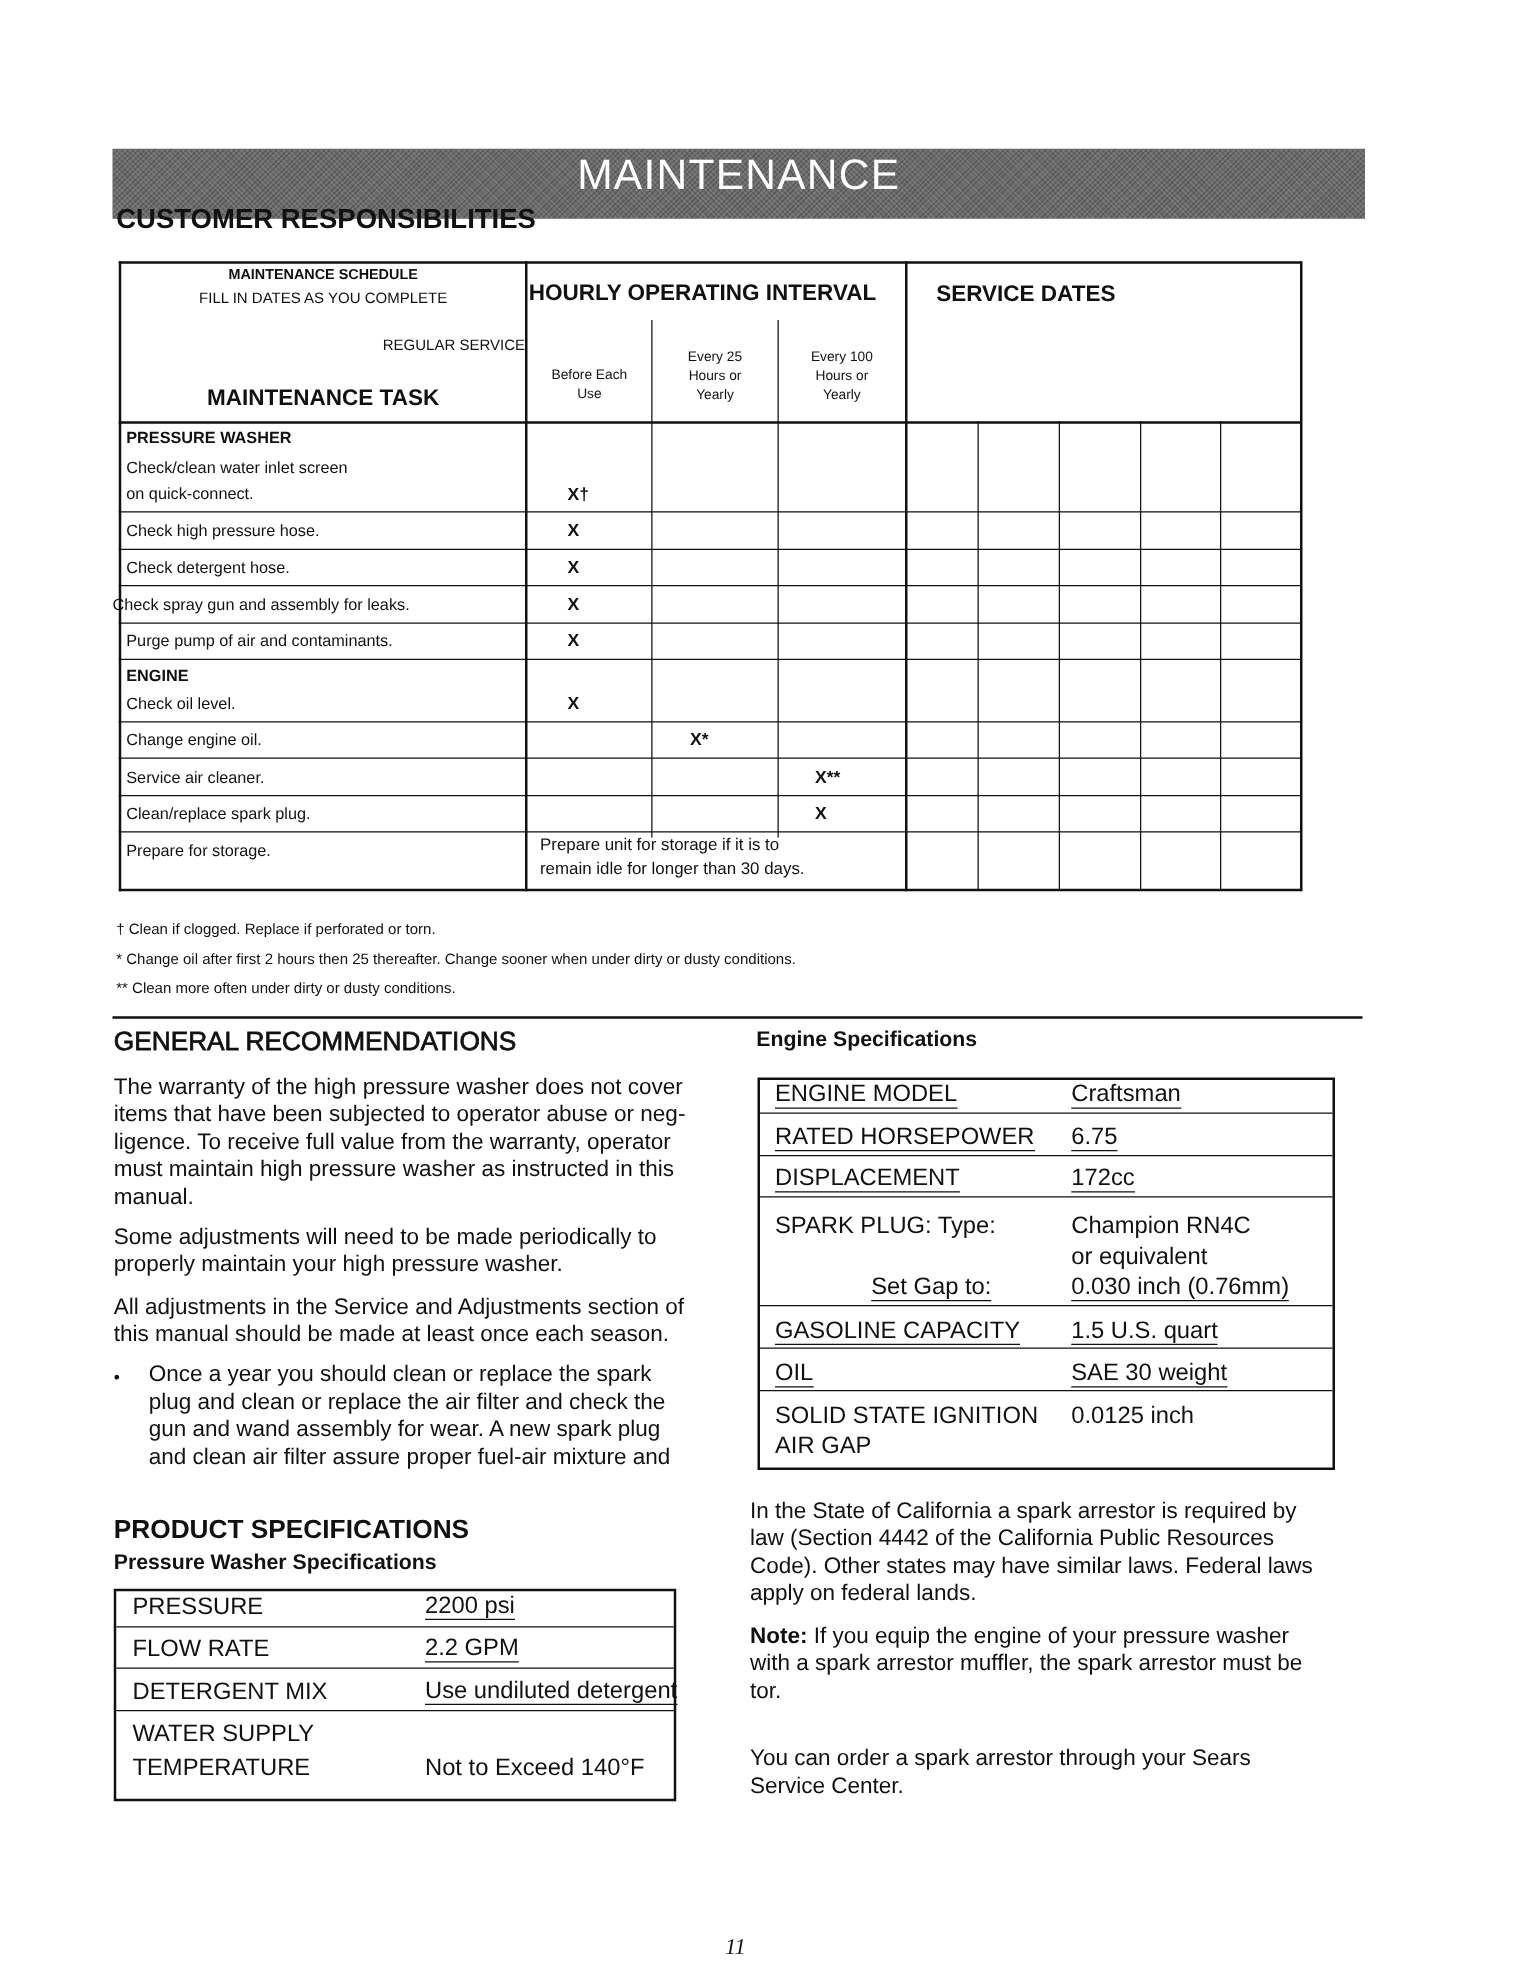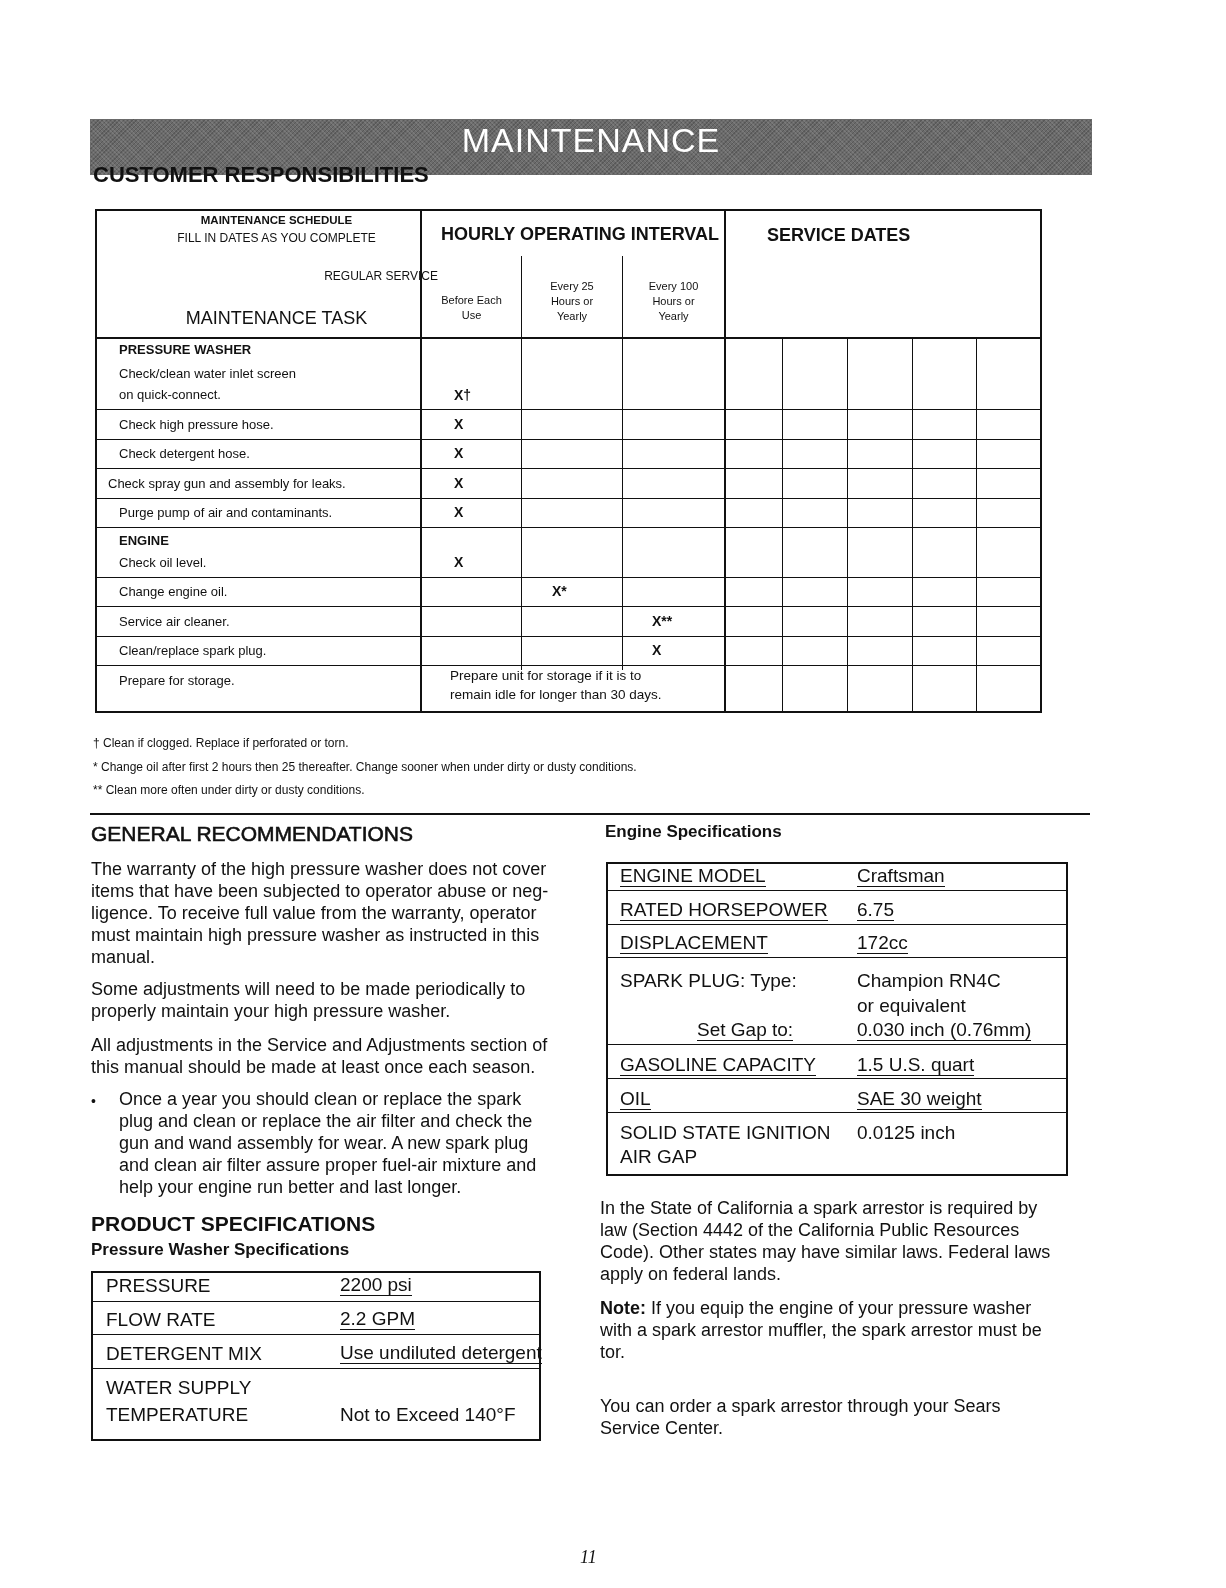--- a/index.html
+++ b/index.html
@@ -3,21 +3,21 @@
 <meta charset="utf-8">
 <style>
   html,body{margin:0;padding:0;background:#fff;}
   body{width:1226px;height:1588px;position:relative;overflow:hidden;font-family:"Liberation Sans",sans-serif;color:#111;}
   .abs{position:absolute;}
   .banner{left:90px;top:119px;width:1002px;height:56px;background:#6b6b6b;
     background-image:repeating-linear-gradient(45deg,rgba(255,255,255,.10) 0 1px,transparent 1px 3px),repeating-linear-gradient(-45deg,rgba(0,0,0,.18) 0 1px,transparent 1px 3px);}
   .banner-title{left:0;right:0;top:2px;text-align:center;color:#fff;font-size:34px;letter-spacing:1px;font-family:"Liberation Sans Narrow","Liberation Sans",sans-serif;}
   .h-cust{left:93px;top:162px;font-size:22px;font-weight:bold;}
   .line{position:absolute;background:#111;}
-  .cell-text{position:absolute;font-size:13px;padding-left:18px;}
+  .cell-text{position:absolute;font-size:13px;}
   .sched-small{font-size:11.5px;font-weight:bold;}
   .hdr-small{font-size:11px;text-align:center;position:absolute;line-height:15px;}
   .xmark{position:absolute;font-size:14px;font-weight:bold;}
   .foot{position:absolute;font-size:12px;}
   .sect{position:absolute;font-size:21px;font-weight:bold;}
   .para{position:absolute;font-size:18px;line-height:22px;}
   .spec-row{position:absolute;font-size:19px;}
   .uline{border-bottom:1px solid #111;}
 </style>
 </head>
@@ -54,21 +54,21 @@
   <div class="line" style="left:95px;top:498px;width:946px;height:1px;"></div>
   <div class="line" style="left:95px;top:527px;width:946px;height:1px;"></div>
   <div class="line" style="left:95px;top:577px;width:946px;height:1px;"></div>
   <div class="line" style="left:95px;top:606px;width:946px;height:1px;"></div>
   <div class="line" style="left:95px;top:636px;width:946px;height:1px;"></div>
   <div class="line" style="left:95px;top:665px;width:946px;height:1px;"></div>
 
   <div class="cell-text sched-small" style="left:97px;width:323px;top:214px;text-align:center;">MAINTENANCE SCHEDULE</div>
   <div class="cell-text" style="left:97px;width:323px;top:231px;text-align:center;font-size:12px;">FILL IN DATES AS YOU COMPLETE</div>
   <div class="cell-text" style="left:97px;width:323px;top:249px;text-align:right;font-size:12px;margin-top:20px;">REGULAR SERVICE</div>
-  <div class="cell-text" style="left:97px;width:323px;top:308px;text-align:center;font-size:18px;font-weight:normal;">MAINTENANCE TASK</div>
+  <div class="cell-text" style="left:97px;width:323px;top:308px;text-align:center;font-size:18px;font-weight:bold;">MAINTENANCE TASK</div>
   <div class="cell-text" style="left:423px;top:224px;font-size:18px;font-weight:bold;">HOURLY OPERATING INTERVAL</div>
 
   <div class="hdr-small" style="left:422px;width:99px;top:279px;">
     <div></div>
     <div style="margin-top:14px;">Before Each</div>
     <div>Use</div>
   </div>
   <div class="hdr-small" style="left:522px;width:100px;top:279px;">
     <div>Every 25</div>
     <div>Hours or</div>
@@ -137,21 +137,20 @@
 <div class="para" style="left:91px;top:1034px;">
   <div>All adjustments in the Service and Adjustments section of</div>
   <div>this manual should be made at least once each season.</div>
 </div>
 <div class="para" style="left:91px;top:1090px;font-size:14px;">•</div>
 <div class="para" style="left:119px;top:1088px;">
   <div>Once a year you should clean or replace the spark</div>
   <div>plug and clean or replace the air filter and check the</div>
   <div>gun and wand assembly for wear. A new spark plug</div>
   <div>and clean air filter assure proper fuel-air mixture and</div>
-  <div>help your engine run better and last longer.</div>
 </div>
 
 <div class="sect" style="left:91px;top:1212px;">PRODUCT SPECIFICATIONS</div>
 <div class="abs" style="left:91px;top:1240px;font-size:17px;font-weight:bold;">Pressure Washer Specifications</div>
 
 <div class="abs" style="left:91px;top:1271px;width:450px;height:170px;border:2px solid #111;box-sizing:border-box;">
   <div class="line" style="left:0;top:28px;width:446px;height:1px;"></div>
   <div class="line" style="left:0;top:61px;width:446px;height:1px;"></div>
   <div class="line" style="left:0;top:95px;width:446px;height:1px;"></div>
 </div>

